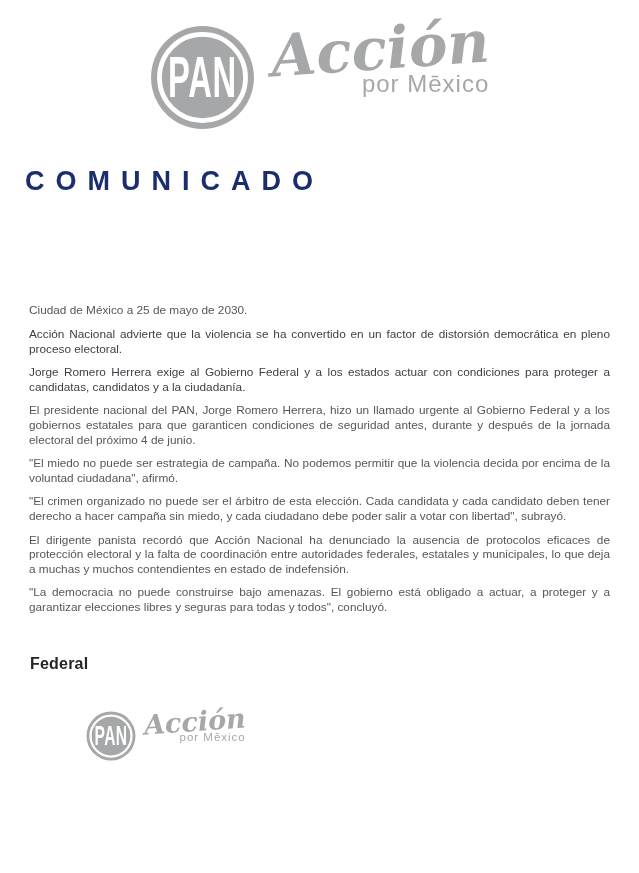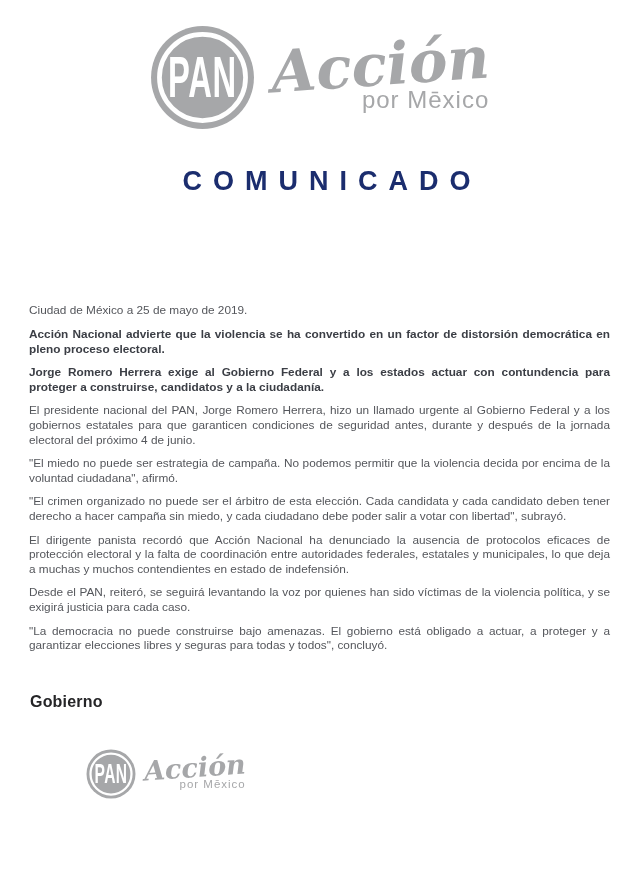--- a/index.html
+++ b/index.html
@@ -13,21 +13,21 @@
   *{box-sizing:border-box;}
   html,body{margin:0;padding:0;}
   body{
     width:639px;height:873px;
     background:var(--page-bg);
     font-family:"Liberation Sans","DejaVu Sans",sans-serif;
   }
   .page{position:relative;width:639px;height:873px;overflow:hidden;background:var(--page-bg);}
 
   
-  .logo{display:flex;align-items:center;}
+  .logo{display:flex;}
   .logo-header{justify-content:center;padding-top:25px;gap:16px;}
   .logo-footer{margin:38px 0 0 86px;gap:8px;}
   .pan-circle{display:block;}
   .logo-header .pan-circle{width:105px;height:105px;}
   .logo-footer .pan-circle{width:50px;height:50px;}
   .pan-disc{fill:var(--logo-gray);}
   .pan-ring{fill:none;stroke:#ffffff;stroke-width:4.5;}
   .pan-letters{
     fill:#ffffff;
     font-family:"Liberation Sans","DejaVu Sans",sans-serif;
@@ -49,21 +49,20 @@
     font-weight:400;
     color:var(--logo-gray);
     letter-spacing:1px;
   }
   .logo-header .tagline{font-size:24px;margin-top:-4px;}
   .logo-footer .tagline{font-size:11.5px;margin-top:-2px;}
 
   
   .title{
     margin-top:36px;
-    text-align:center;
     font-size:27px;
     font-weight:800;
     letter-spacing:11px;
     padding-left:25px; 
     color:var(--title-navy);
   }
 
   
   .doc-body{margin:106px 29px 0 29px;}
   .dateline{
@@ -72,21 +71,21 @@
     margin:0 0 10px 0;
   }
   .doc-body p{
     font-size:11.8px;
     line-height:14.6px;
     color:var(--body-text);
     text-align:justify;
     margin:0 0 9px 0;
   }
   .doc-body p.bold{
-    font-weight:bold;
+    font-weight:normal;
     color:var(--bold-text);
   }
 
   
   .footer-label{
     margin:40px 0 0 30px;
     font-size:16px;
     font-weight:bold;
     color:var(--footer-label);
     letter-spacing:0.2px;
@@ -105,43 +104,42 @@
     </svg>
     <div class="logo-text">
       <div class="script">Acción</div>
       <div class="tagline">por Mēxico</div>
     </div>
   </div>
 
   <div class="title">COMUNICADO</div>
 
   <div class="doc-body">
-    <div class="dateline">Ciudad de México a 25 de mayo de 2019.</div>
+    <div class="dateline">Ciudad de México a 25 de mayo de 2030.</div>
     <div>
 
         <p class="bold">Acción Nacional advierte que la violencia se ha convertido en un factor de distorsión democrática en pleno proceso electoral.</p>
 
-        <p class="bold">Jorge Romero Herrera exige al Gobierno Federal y a los estados actuar con contundencia para proteger a construirse, candidatos y a la ciudadanía.</p>
+        <p class="bold">Jorge Romero Herrera exige al Gobierno Federal y a los estados actuar con condiciones para proteger a candidatas, candidatos y a la ciudadanía.</p>
 
         <p>El presidente nacional del PAN, Jorge Romero Herrera, hizo un llamado urgente al Gobierno Federal y a los gobiernos estatales para que garanticen condiciones de seguridad antes, durante y después de la jornada electoral del próximo 4 de junio.</p>
 
         <p>"El miedo no puede ser estrategia de campaña. No podemos permitir que la violencia decida por encima de la voluntad ciudadana", afirmó.</p>
 
 
         <p>"El crimen organizado no puede ser el árbitro de esta elección. Cada candidata y cada candidato deben tener derecho a hacer campaña sin miedo, y cada ciudadano debe poder salir a votar con libertad", subrayó.</p>
 
         <p>El dirigente panista recordó que Acción Nacional ha denunciado la ausencia de protocolos eficaces de protección electoral y la falta de coordinación entre autoridades federales, estatales y municipales, lo que deja a muchas y muchos contendientes en estado de indefensión.</p>
 
-        <p>Desde el PAN, reiteró, se seguirá levantando la voz por quienes han sido víctimas de la violencia política, y se exigirá justicia para cada caso.</p>
 
         <p>"La democracia no puede construirse bajo amenazas. El gobierno está obligado a actuar, a proteger y a garantizar elecciones libres y seguras para todas y todos", concluyó.</p>
       </div>
   </div>
 
-  <div class="footer-label">Gobierno</div>
+  <div class="footer-label">Federal</div>
 
   <div class="logo logo-footer">
     <svg class="pan-circle" viewBox="0 0 100 100" aria-hidden="true">
       <circle class="pan-disc" cx="50" cy="50" r="49"></circle>
       <circle class="pan-ring" cx="50" cy="50" r="41"></circle>
       <text class="pan-letters" text-anchor="middle" transform="translate(50 50) scale(0.78 1.35)" y="14">PAN</text>
     </svg>
     <div class="logo-text">
       <div class="script">Acción</div>
       <div class="tagline">por Mēxico</div>

